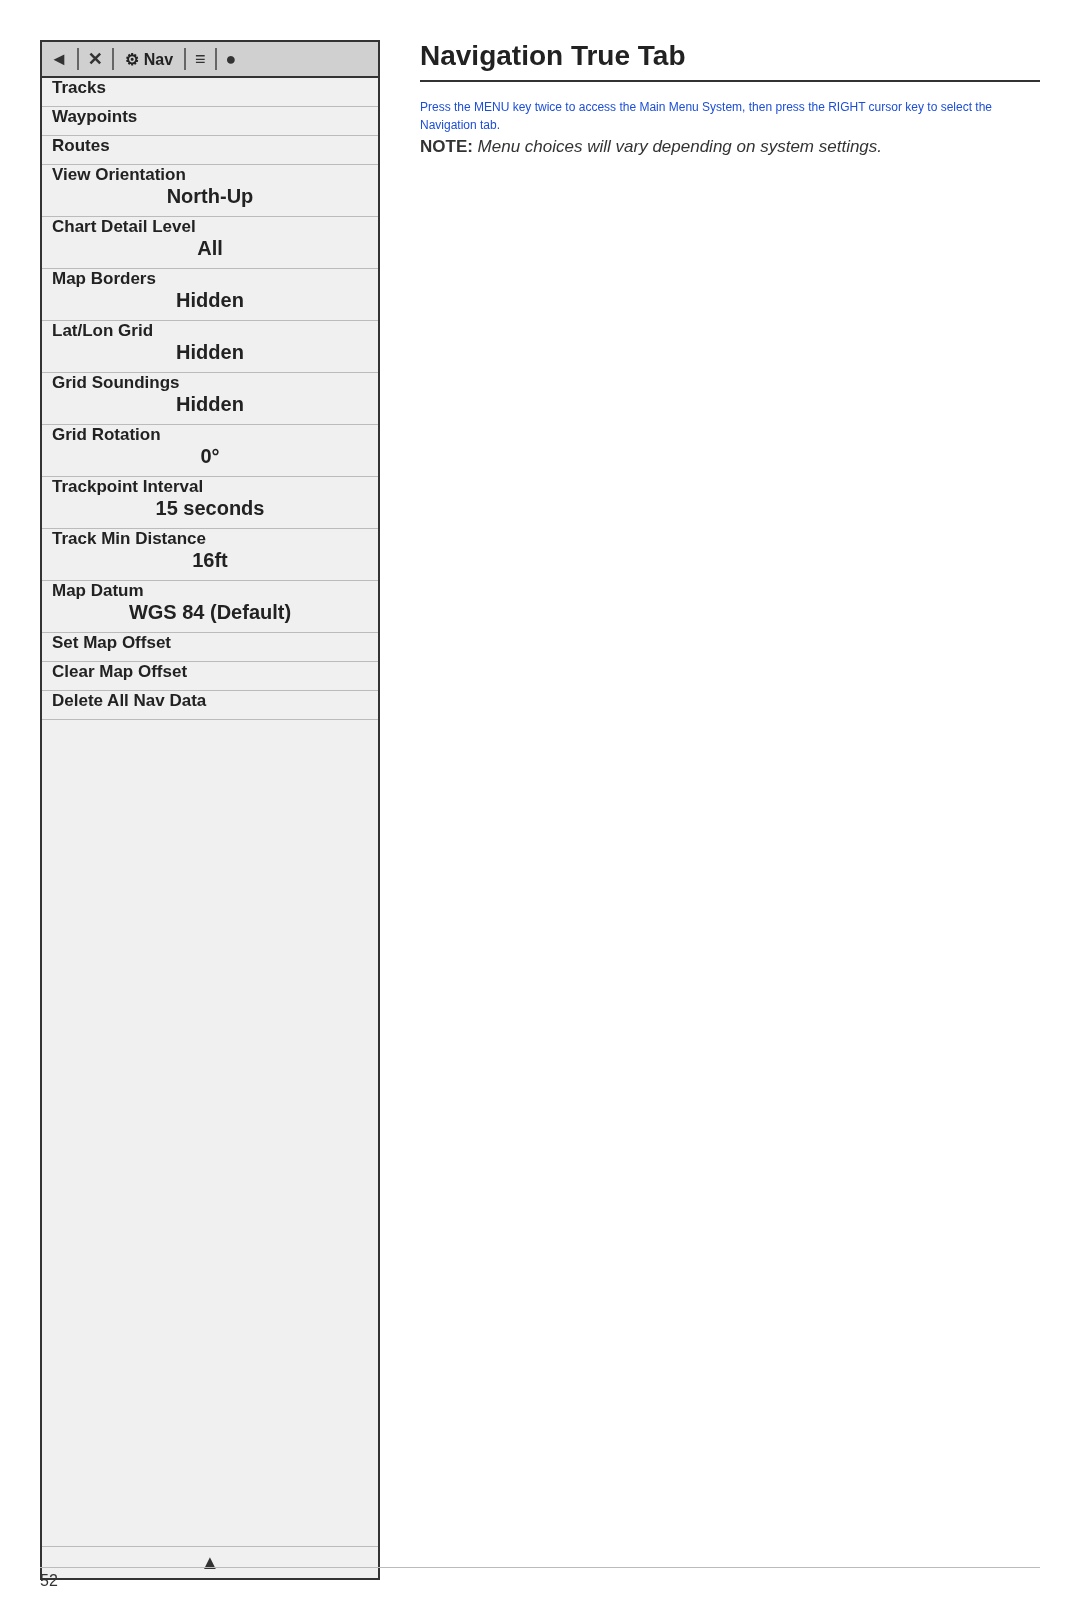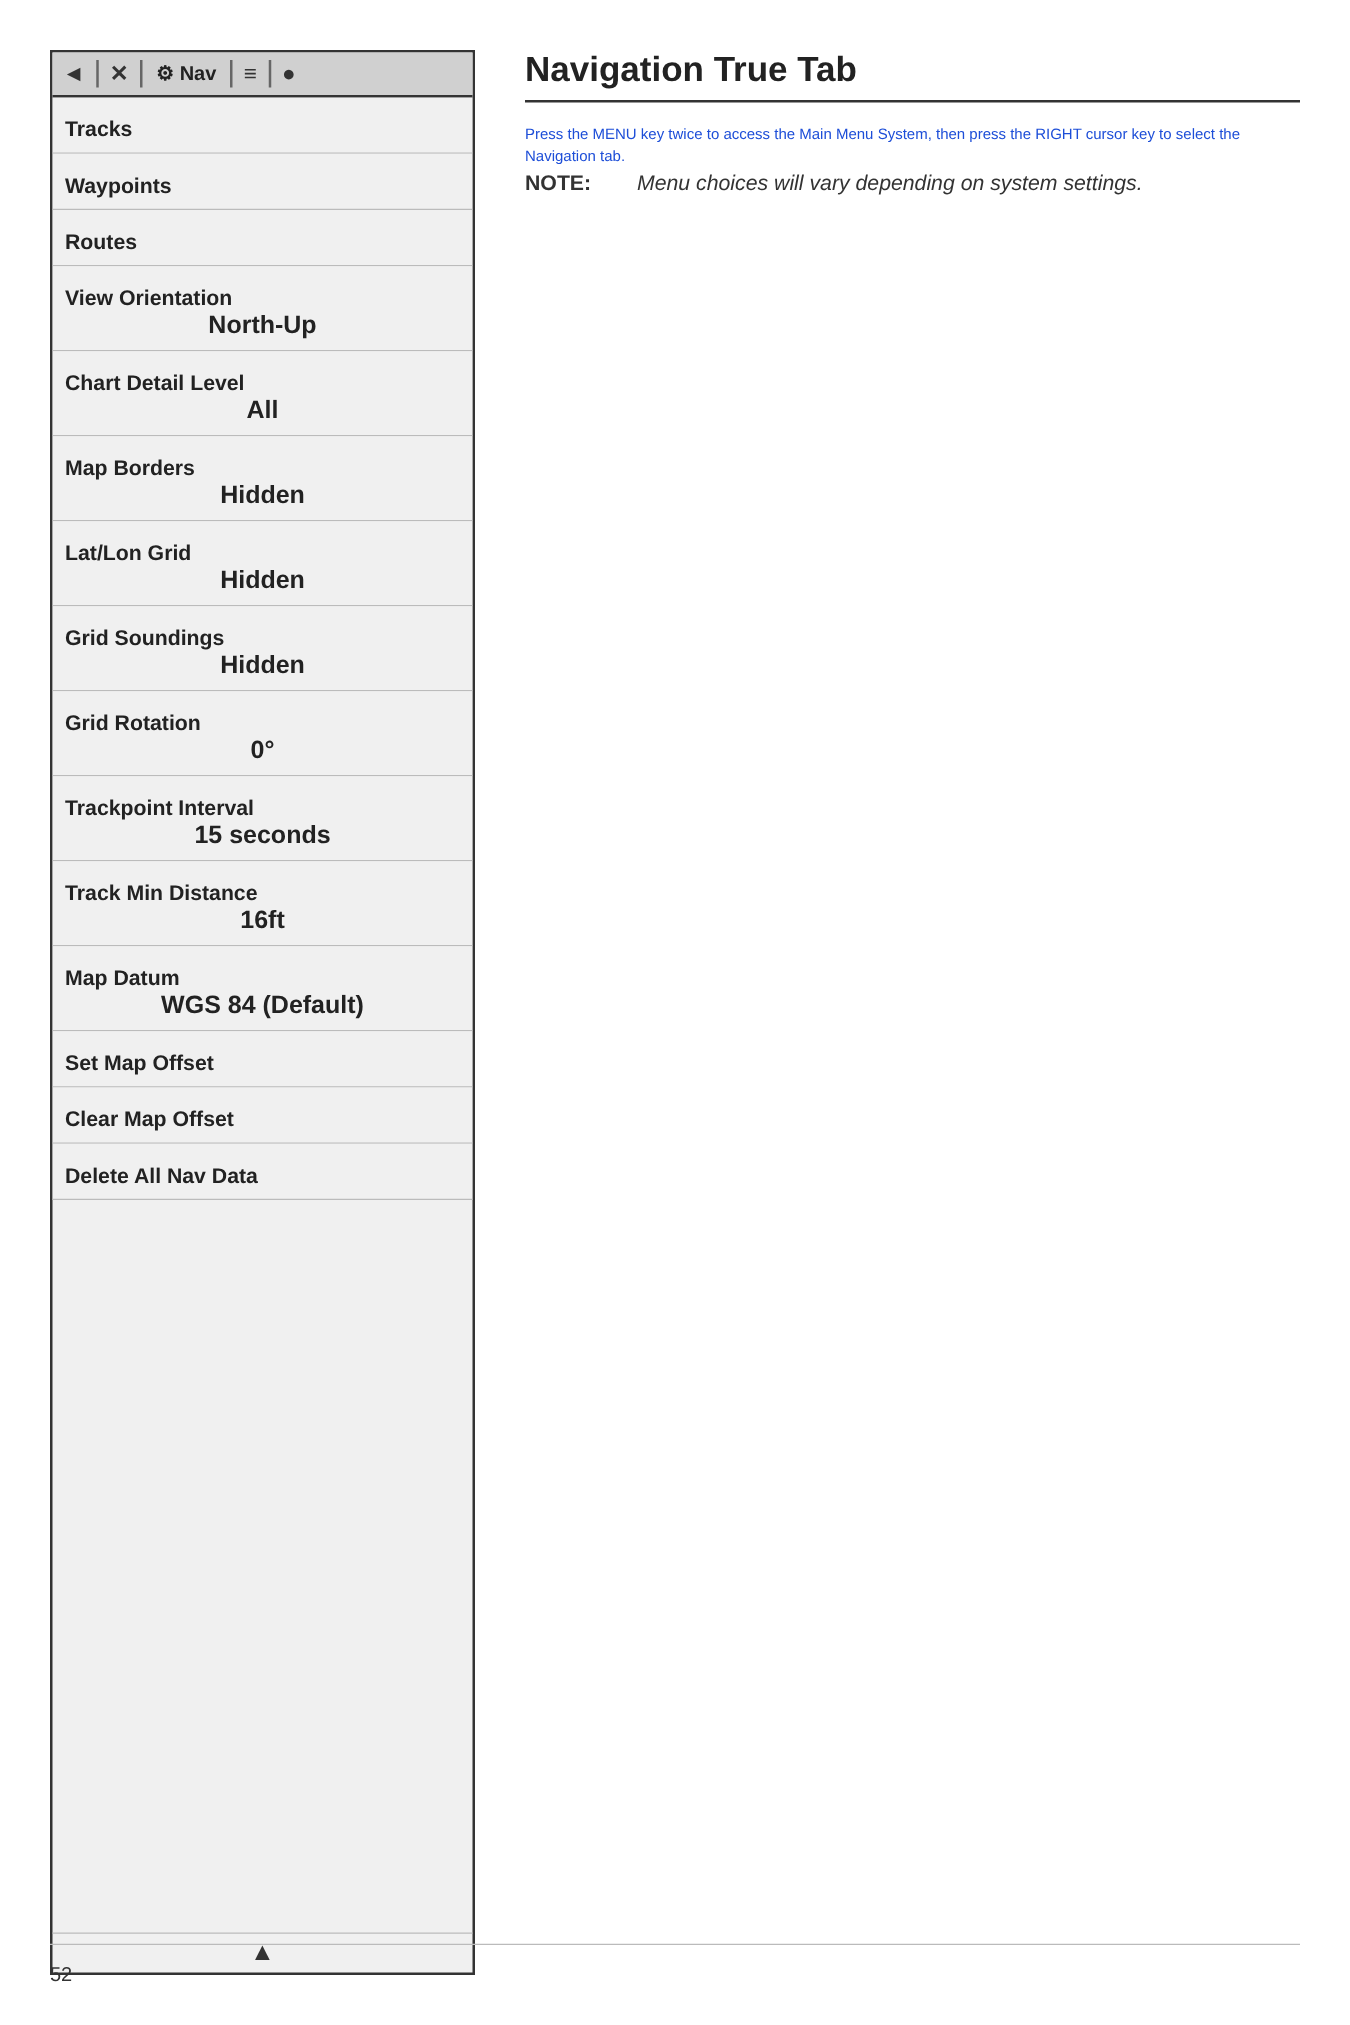--- a/index.html
+++ b/index.html
@@ -64,21 +64,21 @@
     }
 
     
     .menu-list {
       flex: 1;
       overflow-y: auto;
     }
 
     .menu-item {
       border-bottom: 1px solid #bbb;
-      padding: 16px 10px 8px 10px;
+      padding: 0 10px 8px 10px;
       background: #f0f0f0;
       cursor: pointer;
     }
 
     .menu-item-label {
       font-size: 17px;
       font-weight: bold;
       color: #222;
       display: block;
     }
@@ -126,31 +126,30 @@
       color: #333;
       line-height: 1.5;
     }
 
     .note-bold {
       font-weight: bold;
     }
 
     .note-italic {
       font-style: italic;
-      margin-left: 32px;
     }
 
     
     .page-footer {
       position: absolute;
       bottom: 30px;
       left: 40px;
       right: 40px;
       border-top: 1px solid #bbb;
-      padding-top: 16px;
+      padding-top: 4px;
     }
 
     .page-number {
       font-size: 16px;
       color: #333;
     }
 
     
     .icon-back { font-size: 18px; }
     .icon-x { font-size: 18px; font-weight: bold; }

